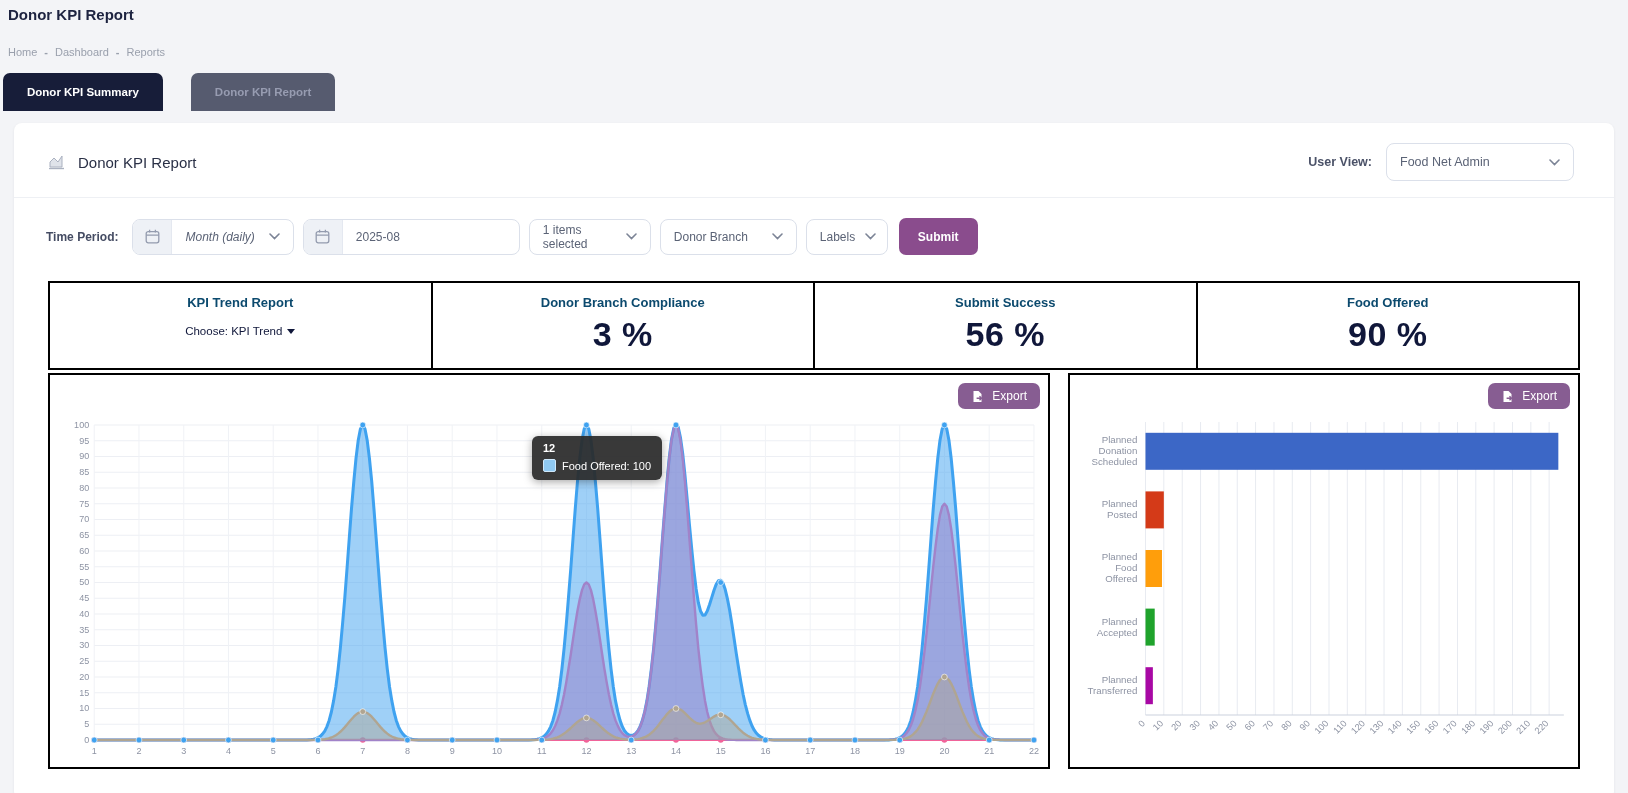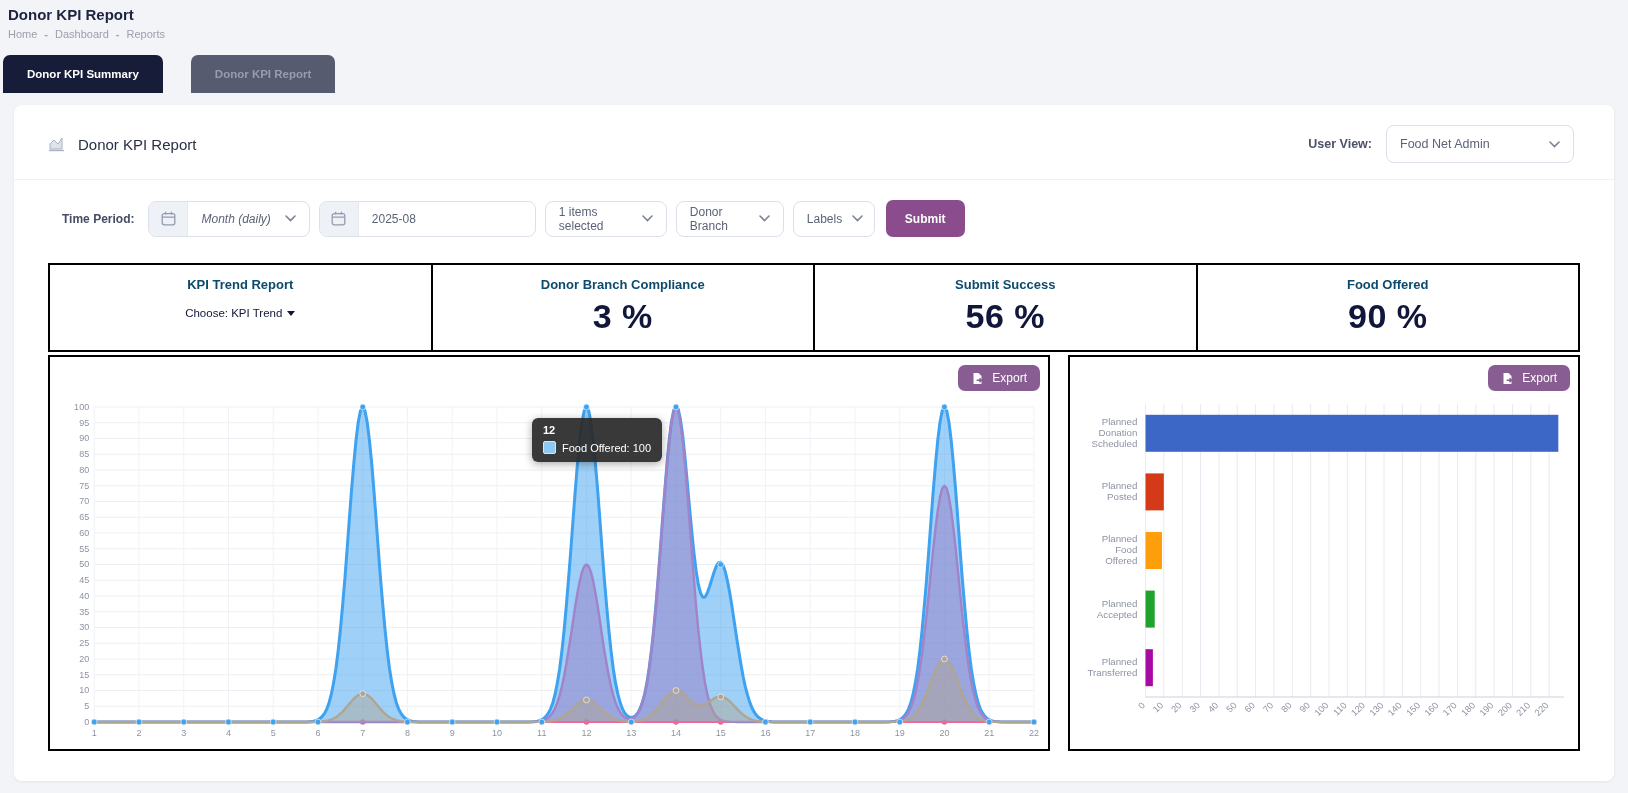--- a/index.html
+++ b/index.html
@@ -6,38 +6,38 @@
   body{
     width:1628px;height:793px;overflow:hidden;
     background:#f3f4f7;
     font-family:"Liberation Sans",sans-serif;
     color:#20263f;
     -webkit-font-smoothing:antialiased;
   }
   
   .page-head{padding:6px 0 0 8px;}
   .page-title{font-size:15px;font-weight:800;color:#1d2340;}
-  .breadcrumb{display:flex;gap:7px;align-items:center;font-size:11px;color:#9aa0ad;margin-top:5px;}
+  .breadcrumb{display:flex;gap:7px;align-items:center;font-size:11px;color:#9aa0ad;margin-top:23px;}
   .crumb{color:#9aa0ad;cursor:pointer;}
   .crumb-sep{color:#9aa0ad;font-weight:700;}
   
   .tabs{display:flex;margin:15px 0 0 3px;gap:28px;}
   .tab{padding:13px 24px;font-size:11.5px;font-weight:700;border-radius:7px 7px 0 0;cursor:pointer;}
   .tab.active{background:#171d39;color:#ffffff;}
   .tab.inactive{background:#565b6f;color:#979cb1;}
   
   .card{background:#fff;margin:12px 14px 0;border-radius:8px;box-shadow:0 1px 3px rgba(16,24,40,.07);padding-bottom:30px;}
   .card-header{display:flex;align-items:center;justify-content:space-between;padding:20px 40px 16px 34px;border-bottom:1px solid #eef0f4;}
   .header-left{display:flex;align-items:center;gap:13px;font-size:15px;color:#2a3046;}
   .user-view{display:flex;align-items:center;gap:14px;}
   .user-view-label{font-size:12.5px;font-weight:700;color:#4b5268;}
   .select{border:1px solid #dbe0ea;border-radius:8px;height:38px;display:flex;align-items:center;justify-content:space-between;gap:10px;padding:0 13px;color:#5b6376;font-size:12.5px;background:#fff;cursor:pointer;box-sizing:border-box;}
   .user-view .select{width:188px;}
   
-  .filters{display:flex;align-items:center;gap:9px;padding:20px 48px 18px;}
+  .filters{display:flex;align-items:center;gap:9px;padding:20px 32px 18px;}
   .filter-label{font-size:12px;font-weight:700;color:#454c63;margin-right:5px;}
   .input-group{display:flex;align-items:stretch;border:1px solid #dbe0ea;border-radius:8px;overflow:hidden;height:36px;background:#fff;box-sizing:border-box;}
   .addon{width:38px;background:#eef1f6;display:flex;align-items:center;justify-content:center;border-right:1px solid #e4e8f0;}
   .group-select{display:flex;align-items:center;gap:14px;padding:0 13px;font-size:12px;color:#5b6376;cursor:pointer;font-style:italic;}
   .text-input{border:none;outline:none;padding:0 13px;font-size:12px;color:#5b6376;width:150px;background:transparent;}
   .sm-select{height:36px;font-size:12px;}
   .submit-btn{background:#8a4c8d;color:#fff;font-weight:700;font-size:12px;border:none;border-radius:7px;padding:0 19px;height:37px;cursor:pointer;margin-left:2px;}
   
   .kpi-row{display:flex;margin:8px 34px 3px;border:2px solid #000;background:#fff;}
   .kpi-cell{flex:1;border-left:2px solid #000;text-align:center;padding:12px 8px 14px;min-height:66px;box-sizing:border-box;}
@@ -143,21 +143,21 @@
 
     <div class="select sm-select" style="width:122px;">
       <span>1 items selected</span>
       <span style="display:inline-flex;">
         <svg width="11" height="7" viewBox="0 0 11 7">
             <path d="M1 1 L5.5 5.5 L10 1" stroke="#7c8496" stroke-width="1.6" fill="none" stroke-linecap="round"></path>
           </svg>
       </span>
     </div>
 
-    <div class="select sm-select" style="width:108px;">
+    <div class="select sm-select" style="width:137px;">
       <span>Donor Branch</span>
       <span style="display:inline-flex;">
         <svg width="11" height="7" viewBox="0 0 11 7">
             <path d="M1 1 L5.5 5.5 L10 1" stroke="#7c8496" stroke-width="1.6" fill="none" stroke-linecap="round"></path>
           </svg>
       </span>
     </div>
 
     <div class="select sm-select" style="width:82px;">
       <span>Labels</span>

